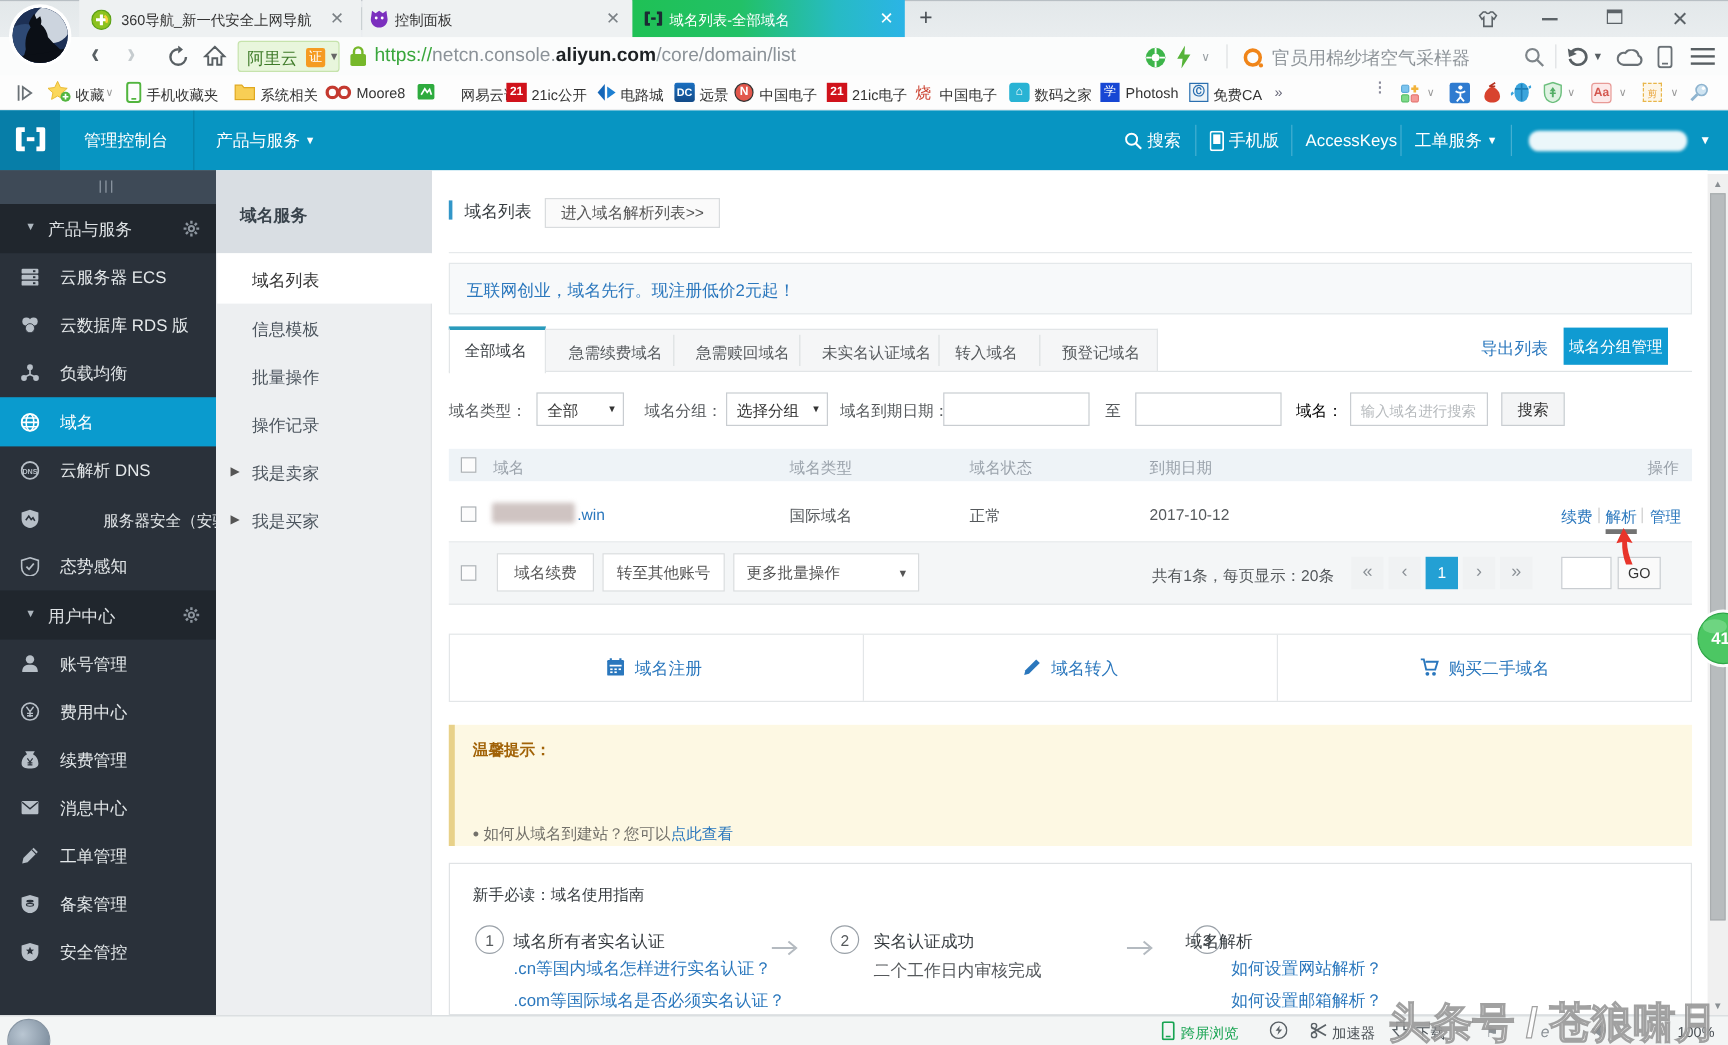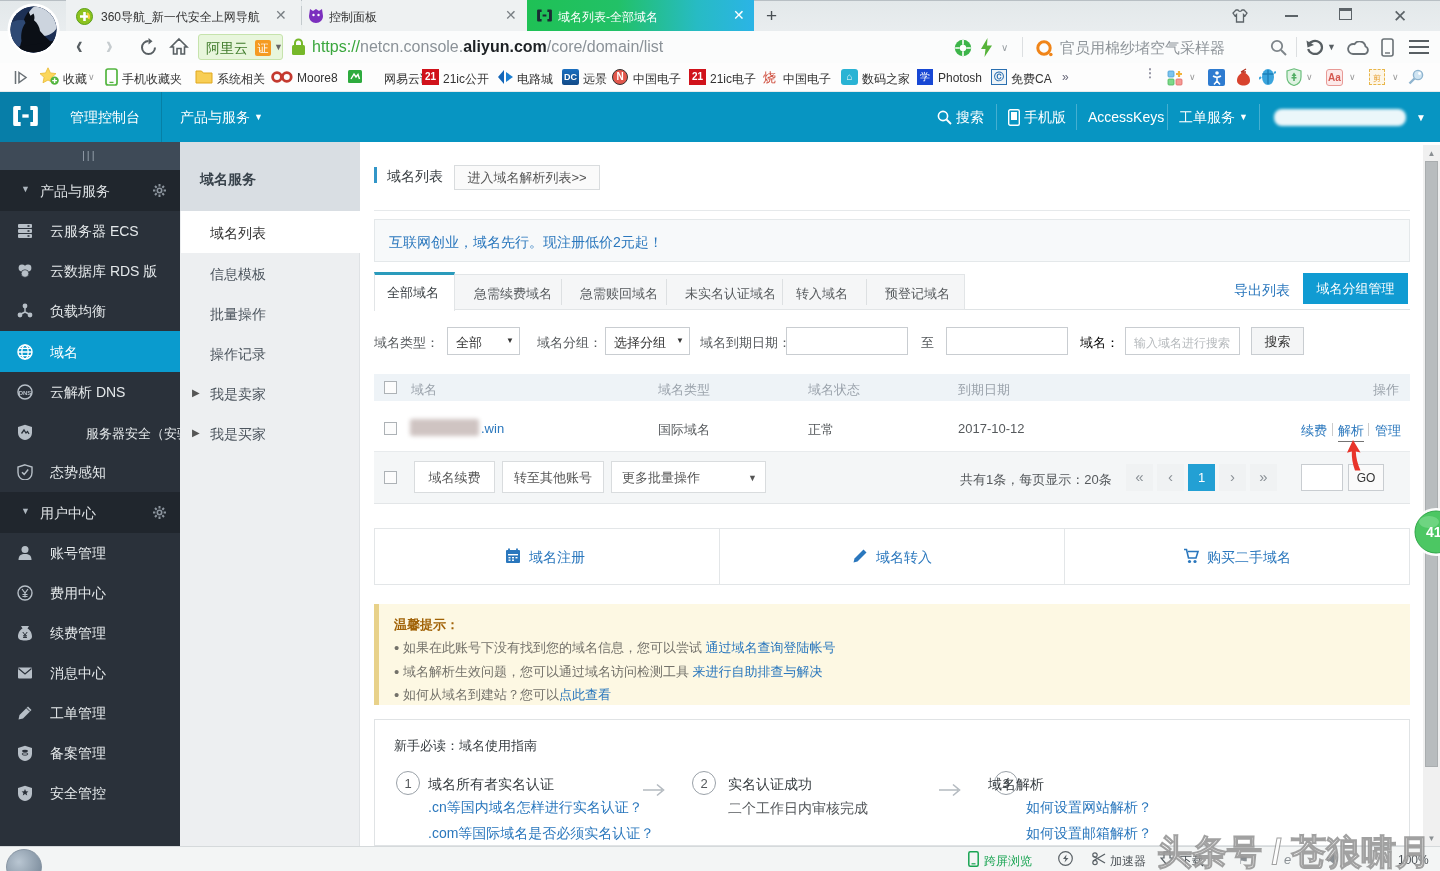--- a/index.html
+++ b/index.html
@@ -463,21 +463,21 @@
 <span class="abs" style="left:474px;top:285px;font-size:13px;color:#55595c;">急需续费域名</span>
 <div class="abs" style="left:561px;top:279px;width:1px;height:26px;background:#dde0e2;"></div>
 <span class="abs" style="left:580px;top:285px;font-size:13px;color:#55595c;">急需赎回域名</span>
 <div class="abs" style="left:666px;top:279px;width:1px;height:26px;background:#dde0e2;"></div>
 <span class="abs" style="left:685px;top:285px;font-size:13px;color:#55595c;">未实名认证域名</span>
 <div class="abs" style="left:782px;top:279px;width:1px;height:26px;background:#dde0e2;"></div>
 <span class="abs" style="left:796px;top:285px;font-size:13px;color:#55595c;">转入域名</span>
 <div class="abs" style="left:866px;top:279px;width:1px;height:26px;background:#dde0e2;"></div>
 <span class="abs" style="left:885px;top:285px;font-size:13px;color:#55595c;">预登记域名</span>
 <span class="abs link" style="left:1234px;top:282px;font-size:14px;">导出列表</span>
-<div class="abs" style="left:1303px;top:273px;width:105px;height:31px;background:#109bd2;color:#fff;font-size:13px;text-align:center;line-height:31px;">域名分组管理</div>
+<div class="abs" style="left:1303px;top:273px;width:87px;height:31px;background:#109bd2;color:#fff;font-size:13px;text-align:center;line-height:31px;">域名分组管理</div>
 
 <span class="abs" style="left:374px;top:334px;font-size:13px;color:#55595c;">域名类型：</span>
 <div class="abs" style="left:447px;top:327px;width:73px;height:28px;border:1px solid #c9cdd1;background:#fff;">
   <span class="abs" style="left:8px;top:6px;font-size:13px;color:#333;">全部</span>
   <span class="abs" style="left:58px;top:8px;font-size:8px;color:#333;">▼</span>
 </div>
 <span class="abs" style="left:537px;top:334px;font-size:13px;color:#55595c;">域名分组：</span>
 <div class="abs" style="left:605px;top:327px;width:85px;height:28px;border:1px solid #c9cdd1;background:#fff;">
   <span class="abs" style="left:8px;top:6px;font-size:13px;color:#333;">选择分组</span>
   <span class="abs" style="left:70px;top:8px;font-size:8px;color:#333;">▼</span>
@@ -501,21 +501,21 @@
 <span class="abs" style="left:1373px;top:381px;font-size:13px;color:#9aa2ab;">操作</span>
 
 <div class="abs" style="left:384px;top:422px;width:13px;height:13px;border:1px solid #adb2b6;background:#fcfcfc;"></div>
 <div class="abs" style="left:410px;top:419px;width:69px;height:17px;background:#cfc4c2;filter:blur(2px);border-radius:2px;"></div>
 <span class="abs link" style="left:481px;top:421px;font-size:13px;">.win</span>
 <span class="abs" style="left:658px;top:421px;font-size:13px;color:#55595c;">国际域名</span>
 <span class="abs" style="left:808px;top:421px;font-size:13px;color:#55595c;">正常</span>
 <span class="abs" style="left:958px;top:421px;font-size:13px;color:#55595c;">2017-10-12</span>
 <span class="abs link" style="left:1301px;top:422px;font-size:13px;">续费</span>
 <div class="abs" style="left:1332px;top:423px;width:1px;height:13px;background:#ccc;"></div>
-<span class="abs link" style="left:1338px;top:422px;font-size:13px;border-bottom:1px solid #737373;padding-bottom:1px;">解析</span>
+<span class="abs link" style="left:1338px;top:422px;font-size:13px;border-bottom:4px solid #737373;padding-bottom:1px;">解析</span>
 <div class="abs" style="left:1368px;top:423px;width:1px;height:13px;background:#ccc;"></div>
 <span class="abs link" style="left:1375px;top:422px;font-size:13px;">管理</span>
 <svg class="abs" style="left:1343px;top:440px;z-index:6;" width="22" height="31" viewBox="0 0 22 31">
     <path d="M10 0 L17.5 12.5 L12.8 11.4 C13 17.5 14.5 23.5 17.5 30.5 L12 30.5 C9.5 24 8.6 17.5 8.8 11.6 L4 12.8 Z" fill="#e8342a"></path>
   </svg>
 
 <div class="abs" style="left:374px;top:451px;width:1036px;height:53px;background:#f4f6f7;border-top:1px solid #e8ebed;border-bottom:1px solid #e3e6e8;"></div>
 <div class="abs" style="left:384px;top:471px;width:13px;height:13px;border:1px solid #adb2b6;background:#fcfcfc;"></div>
 <div class="abs btn" style="left:414px;top:461px;width:81px;height:32px;line-height:31px;">域名续费</div>
 <div class="abs btn" style="left:502px;top:461px;width:102px;height:32px;line-height:31px;">转至其他账号</div>
@@ -554,22 +554,20 @@
 <span class="abs link" style="left:876px;top:549px;font-size:14px;">域名转入</span>
 <svg class="abs" style="left:1183px;top:548px;" width="17" height="16" viewBox="0 0 17 16">
     <path d="M1 1.5 h2.5 l2 8.5 h7.5 l2-6.5 h-10" fill="none" stroke="#2a77bd" stroke-width="1.6"></path>
     <circle cx="6.5" cy="13.5" r="1.6" fill="#2a77bd"></circle>
     <circle cx="12" cy="13.5" r="1.6" fill="#2a77bd"></circle>
   </svg>
 <span class="abs link" style="left:1207px;top:549px;font-size:14px;">购买二手域名</span>
 
 <div class="abs" style="left:374px;top:604px;width:1036px;height:101px;background:#fdf8e3;border-left:5px solid #e8d189;">
   <div class="abs" style="left:15px;top:12px;font-size:13px;font-weight:bold;color:#a16207;">温馨提示：</div>
-  <div class="abs" style="left:15px;top:35px;font-size:13px;color:#73716a;"><span style="font-size:15px;vertical-align:-1px;">•</span> 如果在此账号下没有找到您的域名信息，您可以尝试 <span class="link">通过域名查询登陆帐号</span></div>
-  <div class="abs" style="left:15px;top:59px;font-size:13px;color:#73716a;"><span style="font-size:15px;vertical-align:-1px;">•</span> 域名解析生效问题，您可以通过域名访问检测工具 <span class="link">来进行自助排查与解决</span></div>
   <div class="abs" style="left:15px;top:82px;font-size:13px;color:#73716a;"><span style="font-size:15px;vertical-align:-1px;">•</span> 如何从域名到建站？您可以<span class="link">点此查看</span></div>
 </div>
 
 <div class="abs" style="left:374px;top:719px;width:1036px;height:127px;border:1px solid #e0e3e5;background:#fff;"></div>
 <span class="abs" style="left:394px;top:737px;font-size:13px;color:#373d41;">新手必读：域名使用指南</span>
 <div class="abs gcir" style="left:396px;top:771px;">1</div>
 <span class="abs" style="left:428px;top:776px;font-size:14px;color:#373d41;">域名所有者实名认证</span>
 <span class="abs link" style="left:428px;top:799px;font-size:14px;">.cn等国内域名怎样进行实名认证？</span>
 <span class="abs link" style="left:428px;top:825px;font-size:14px;">.com等国际域名是否必须实名认证？</span>
 <svg class="abs" style="left:643px;top:783px;" width="22" height="14" viewBox="0 0 22 14">

